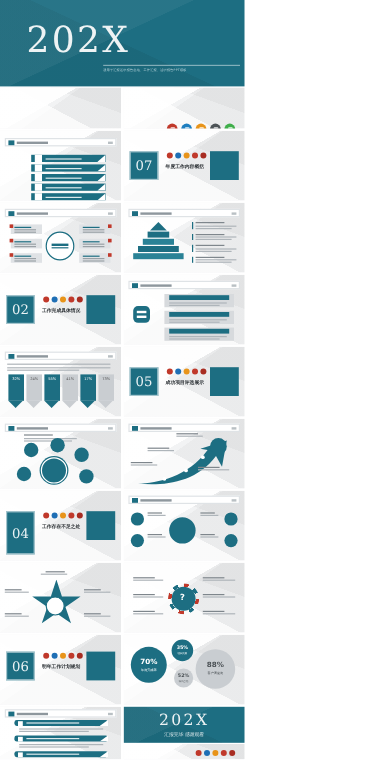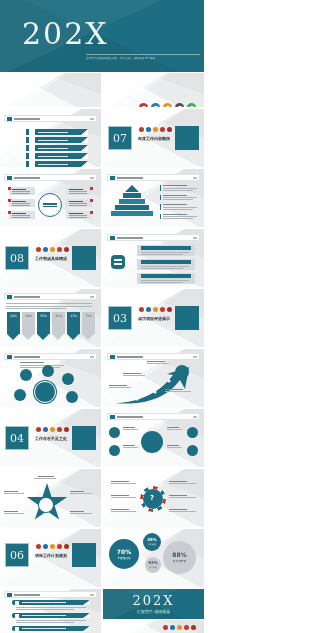--- a/index.html
+++ b/index.html
@@ -276,21 +276,21 @@
       <div style="border-left:1px solid #1d6e82;padding-left:2px;">
           <div class="ln d" style="width:24px;margin-bottom:1.5px;"></div>
           <div class="ln" style="width:34px;margin-bottom:1px;"></div>
           <div class="ln" style="width:30px;"></div>
         </div>
     </div>
   </div>
 
   <div class="slide w-half l" style="top:229px;height:58px;">
     <div class="poly"></div>
-    <div class="sec-num" style="left:5px;top:17px;width:24px;height:24px;font-size:11px;">08</div>
+    <div class="sec-num" style="left:5px;top:17px;width:24px;height:24px;font-size:11px;">02</div>
     <div class="dots" style="left:36px;top:18px;">
       <i style="background:#c0392b"></i>
         <i style="background:#1f6fb5"></i>
         <i style="background:#e8941a"></i>
         <i style="background:#c0392b"></i>
         <i style="background:#a82d22"></i>
     </div>
     <div class="sec-label" style="left:33px;top:27px;width:36px;font-size:4px;">工作完成具体情况</div>
     <div class="sec-block" style="left:72px;top:17px;width:24px;height:24px;"></div>
   </div>
@@ -356,21 +356,21 @@
         <div class="tip"></div>
     </div>
     <div class="tagcol g" style="left:82px;top:23px;width:13px;">
       <div class="body" style="height:22px;">73%</div>
         <div class="tip"></div>
     </div>
   </div>
 
   <div class="slide w-half r" style="top:289px;height:58px;">
     <div class="poly"></div>
-    <div class="sec-num" style="left:5px;top:17px;width:24px;height:24px;font-size:11px;">03</div>
+    <div class="sec-num" style="left:5px;top:17px;width:24px;height:24px;font-size:11px;">05</div>
     <div class="dots" style="left:36px;top:18px;">
       <i style="background:#c0392b"></i>
         <i style="background:#1f6fb5"></i>
         <i style="background:#e8941a"></i>
         <i style="background:#c0392b"></i>
         <i style="background:#a82d22"></i>
     </div>
     <div class="sec-label" style="left:33px;top:27px;width:36px;font-size:4px;">成功项目评选展示</div>
     <div class="sec-block" style="left:72px;top:17px;width:24px;height:24px;"></div>
   </div>
@@ -422,21 +422,21 @@
         <div class="ln" style="width:22px;"></div>
       </div>
     <div style="position:absolute;left:62px;top:40px;width:28px;">
         <div class="ln d" style="width:18px;margin-bottom:1px;"></div>
         <div class="ln" style="width:26px;"></div>
       </div>
   </div>
 
   <div class="slide w-half l" style="top:409px;height:58px;">
     <div class="poly"></div>
-    <div class="sec-num" style="left:5px;top:17px;width:24px;height:24px;font-size:11px;">04</div>
+    <div class="sec-num" style="left:5px;top:17px;width:24px;height:36px;font-size:11px;">04</div>
     <div class="dots" style="left:36px;top:18px;">
       <i style="background:#c0392b"></i>
         <i style="background:#1f6fb5"></i>
         <i style="background:#e8941a"></i>
         <i style="background:#c0392b"></i>
         <i style="background:#a82d22"></i>
     </div>
     <div class="sec-label" style="left:33px;top:27px;width:36px;font-size:4px;">工作存在不足之处</div>
     <div class="sec-block" style="left:72px;top:17px;width:24px;height:24px;"></div>
   </div>

